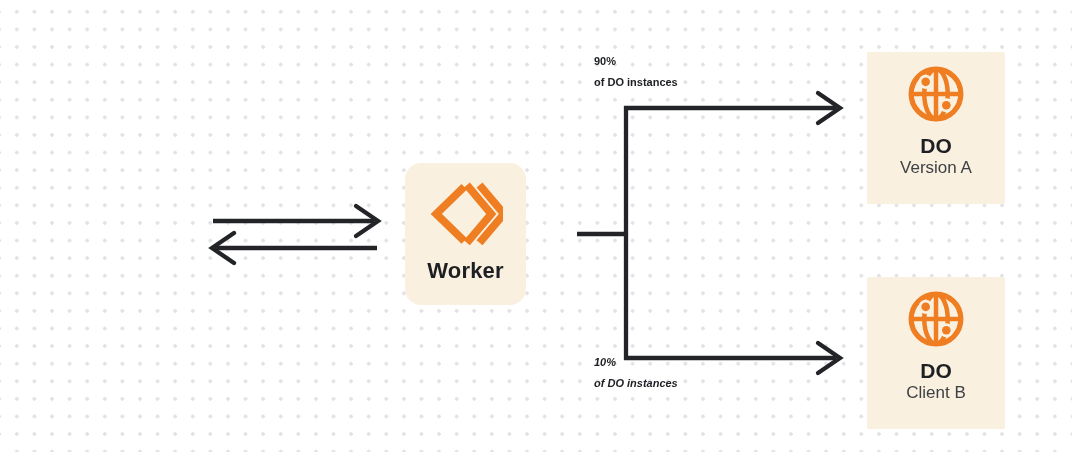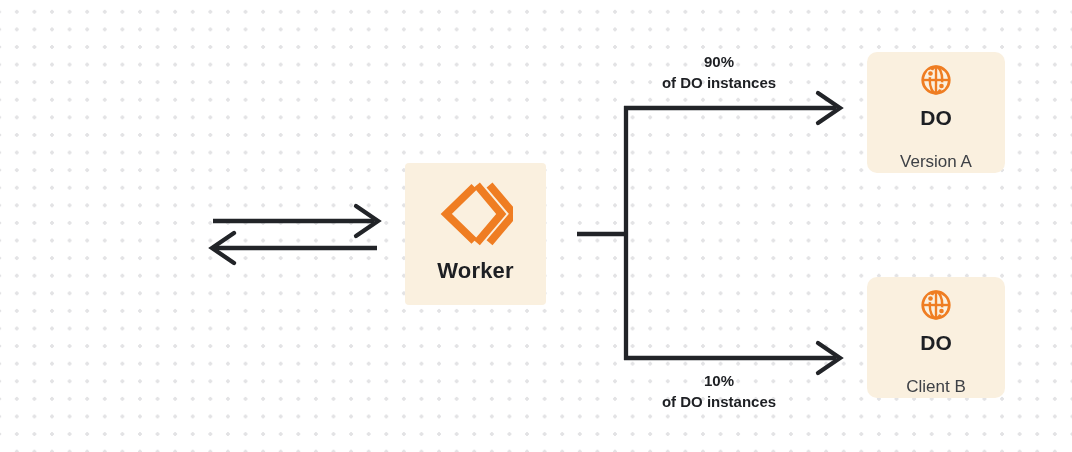--- a/index.html
+++ b/index.html
@@ -58,40 +58,40 @@
     letter-spacing: 0.2px;
   }
   .client {
     left: 42px; top: 163px;
     width: 143px; height: 140px;
     background: var(--node-gray-bg);
     border-radius: 8px;
   }
   .worker {
     left: 405px; top: 163px;
-    width: 141px; height: 142px;
+    width: 121px; height: 142px;
     background: var(--node-cream-bg);
-    border-radius: 4px;
+    border-radius: 16px;
     justify-content: flex-start;
     padding-top: 16px;
   }
   .worker-icon { width: 74px; height: 68px; display: block; }
   .worker .node-label-lg { margin-top: 11px; }
   .worker-icon path {
     fill: none;
     stroke: var(--accent-orange);
     stroke-width: 8.6;
     stroke-linejoin: miter;
     stroke-linecap: butt;
   }
   .do-node {
-    width: 138px; height: 121px;
+    width: 138px; height: 152px;
     left: 867px;
     background: var(--node-cream-bg);
-    border-radius: 10px;
+    border-radius: 2px;
     justify-content: flex-start;
     padding-top: 12px;
   }
   .do-a { top: 52px; }
   .do-b { top: 277px; }
   .globe-icon { width: 60px; height: 60px; display: block; }
   .globe-icon .stroke {
     fill: none;
     stroke: var(--accent-orange);
   }
@@ -102,35 +102,34 @@
     font-size: 21px;
     font-weight: 700;
     color: var(--text-primary);
     line-height: 23px;
   }
   .do-subtitle {
     font-size: 17px;
     font-weight: 400;
     color: var(--text-secondary);
     line-height: 22px;
-    margin-top: 22px;
   }
   .edge-label {
     position: absolute;
     left: 594px;
     width: 250px;
-    text-align: center;
-    font-size: 15px;
+    text-align: left;
+    font-size: 11px;
     font-weight: 700;
     color: var(--text-primary);
     line-height: 21px;
   }
   .edge-label span { display: block; }
   .edge-label.top { top: 51px; }
-  .edge-label.bottom { top: 370px; }
+  .edge-label.bottom { top: 352px; font-style: italic; }
 </style>
 </head>
 <body>
 
 <div class="canvas">
 
   <svg class="connectors" viewBox="0 0 1072 452" aria-hidden="true">
     <g>
       <path class="shaft" d="M213,221 L374,221"></path>
       <path class="head" d="M356,206 L378,221 L356,236"></path>

